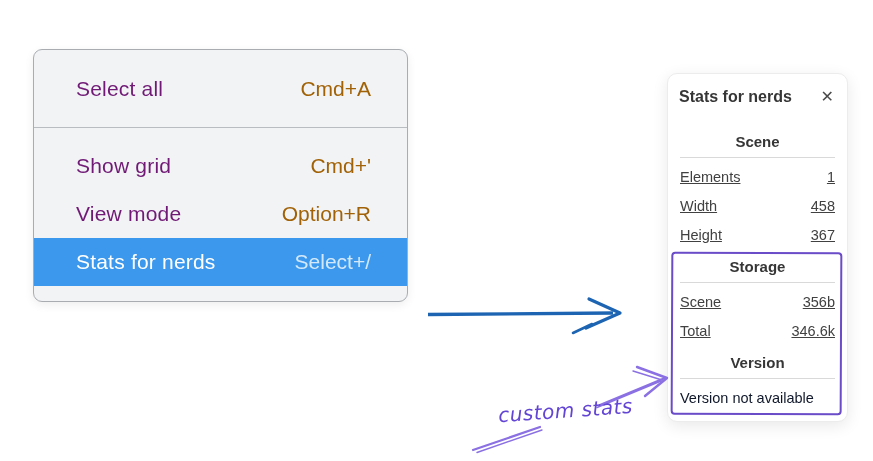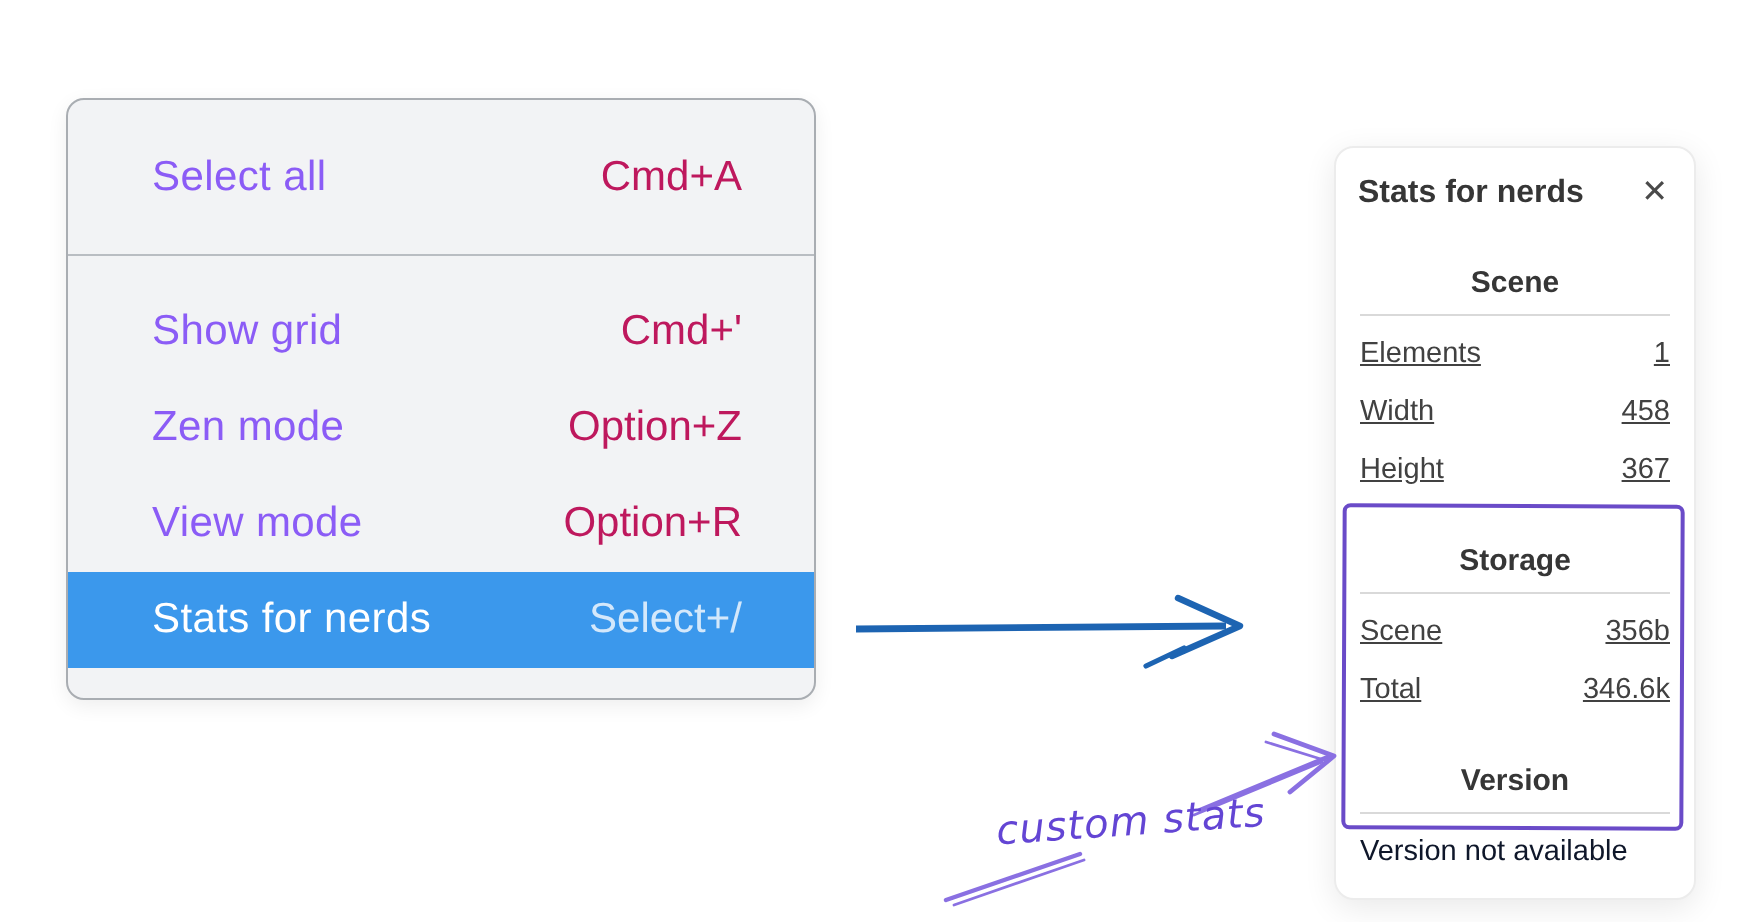--- a/index.html
+++ b/index.html
@@ -17,22 +17,22 @@
     border:1px solid #a9adb2;
     border-radius:9px;
     padding:15px 0;
     box-shadow:0 3px 10px rgba(0,0,0,.07);
   }
   .menu-item {
     height:48px; display:flex; align-items:center; justify-content:space-between;
     padding:0 36px 0 42px;
     font-size:21px; cursor:default;
   }
-  .mi-label { color:#8b5cf6; letter-spacing:.2px; }
-  .mi-shortcut { color:#be185d; }
+  .mi-label { color:#701a75; letter-spacing:.2px; }
+  .mi-shortcut { color:#a16207; }
   .menu-item.selected { background:#3b98ec; }
   .menu-item.selected .mi-label { color:#ffffff; }
   .menu-item.selected .mi-shortcut { color:rgba(255,255,255,.78); }
   .menu-separator {
     border-top:1.5px solid #b9bdc2; margin:14px 0;
   }
 
   
   .panel {
     position:absolute; left:667px; top:73px; width:181px; min-height:349px;
@@ -48,21 +48,21 @@
     padding:13px 13px 0 11px;
   }
   .panel-title { font-size:16px; font-weight:bold; color:#363636; line-height:19px; }
   .panel-close {
     font-size:16px; line-height:16px; color:#4a4a4a; cursor:pointer;
     font-weight:400;
   }
   .stats-sections > .sec-heading:first-child { margin-top:26px; }
   .sec-heading {
     text-align:center; font-size:15px; font-weight:bold; color:#363636;
-    line-height:20px; margin-top:22px;
+    line-height:20px; margin-top:8px;
   }
   .sec-hr { border-top:1px solid #d9d9d9; margin:5px 12px 4px; }
   .stat-row {
     height:29px; display:flex; align-items:center; justify-content:space-between;
     padding:0 12px; font-size:14.5px; color:#414141;text-decoration:underline;
   }
   .stat-note {
     height:30px; line-height:30px; padding:0 12px;
     font-size:14.5px; color:#0f172a; white-space:nowrap;
   }
@@ -93,24 +93,20 @@
 
   <div class="menu">
       <div class="menu-item">
         <span class="mi-label">Select all</span>
         <span class="mi-shortcut">Cmd+A</span>
       </div>
       <div class="menu-separator"></div>
       <div class="menu-item">
         <span class="mi-label">Show grid</span>
         <span class="mi-shortcut">Cmd+'</span>
-      </div>
-      <div class="menu-item">
-        <span class="mi-label">Zen mode</span>
-        <span class="mi-shortcut">Option+Z</span>
       </div>
       <div class="menu-item">
         <span class="mi-label">View mode</span>
         <span class="mi-shortcut">Option+R</span>
       </div>
       <div class="menu-item selected">
         <span class="mi-label">Stats for nerds</span>
         <span class="mi-shortcut">Select+/</span>
       </div>
     </div>

